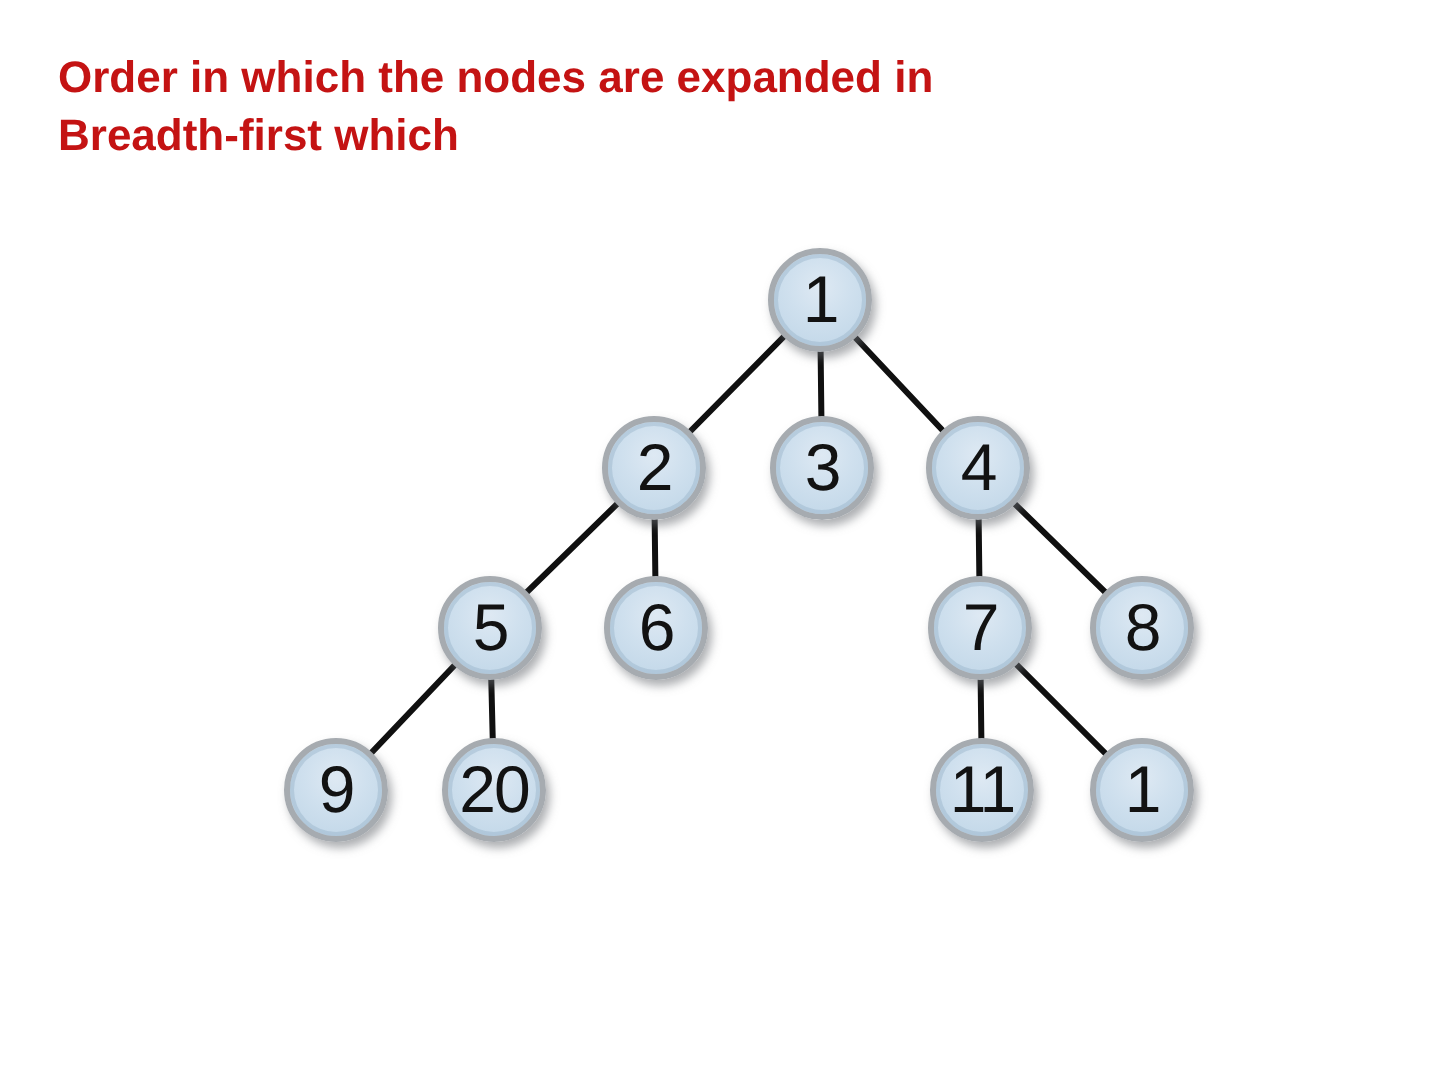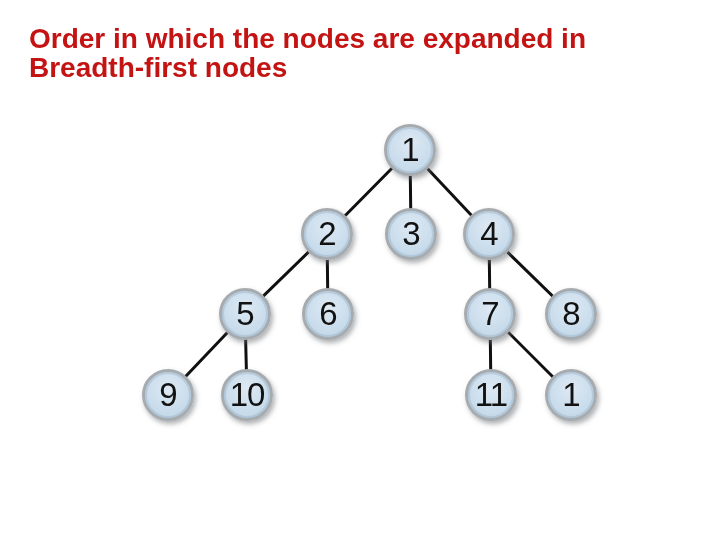--- a/index.html
+++ b/index.html
@@ -12,21 +12,21 @@
     position: relative;
     width: 720px;
     height: 540px;
     background: var(--slide-bg, #ffffff);
     overflow: hidden;
   }
   .title {
     position: absolute;
     left: 29px;
     top: 24px;
-    font-size: 28px;
+    font-size: 22px;
     font-weight: bold;
     line-height: 29px;
     color: var(--title-color, #c41313);
     letter-spacing: 0px;
   }
   .tree {
     position: absolute;
     left: 0;
     top: 0;
     width: 720px;
@@ -64,21 +64,21 @@
     color: #121212;
     padding-bottom: 2px;
   }
 </style>
 </head>
 <body>
 
 <div class="slide">
   <div class="title">
     <div>Order in which the nodes are expanded in</div>
-    <div>Breadth-first nodes</div>
+    <div>Breadth-first which</div>
   </div>
   <div class="tree">
     <svg id="edges" width="720" height="540">
         <line x1="410" y1="150" x2="327" y2="234" stroke="#101010" stroke-width="3" stroke-linecap="round"></line>
         <line x1="410" y1="150" x2="411" y2="234" stroke="#101010" stroke-width="3" stroke-linecap="round"></line>
         <line x1="410" y1="150" x2="489" y2="234" stroke="#101010" stroke-width="3" stroke-linecap="round"></line>
         <line x1="327" y1="234" x2="245" y2="314" stroke="#101010" stroke-width="3" stroke-linecap="round"></line>
         <line x1="327" y1="234" x2="328" y2="314" stroke="#101010" stroke-width="3" stroke-linecap="round"></line>
         <line x1="489" y1="234" x2="490" y2="314" stroke="#101010" stroke-width="3" stroke-linecap="round"></line>
         <line x1="489" y1="234" x2="571" y2="314" stroke="#101010" stroke-width="3" stroke-linecap="round"></line>
@@ -109,21 +109,21 @@
         <div class="node" style="left: 464px; top: 288px;">
           <span>7</span>
         </div>
         <div class="node" style="left: 545px; top: 288px;">
           <span>8</span>
         </div>
         <div class="node" style="left: 142px; top: 369px;">
           <span>9</span>
         </div>
         <div class="node" style="left: 221px; top: 369px;">
-          <span>10</span>
+          <span>20</span>
         </div>
         <div class="node" style="left: 465px; top: 369px;">
           <span>11</span>
         </div>
         <div class="node" style="left: 545px; top: 369px;">
           <span>1</span>
         </div>
       </div>
   </div>
 </div>

